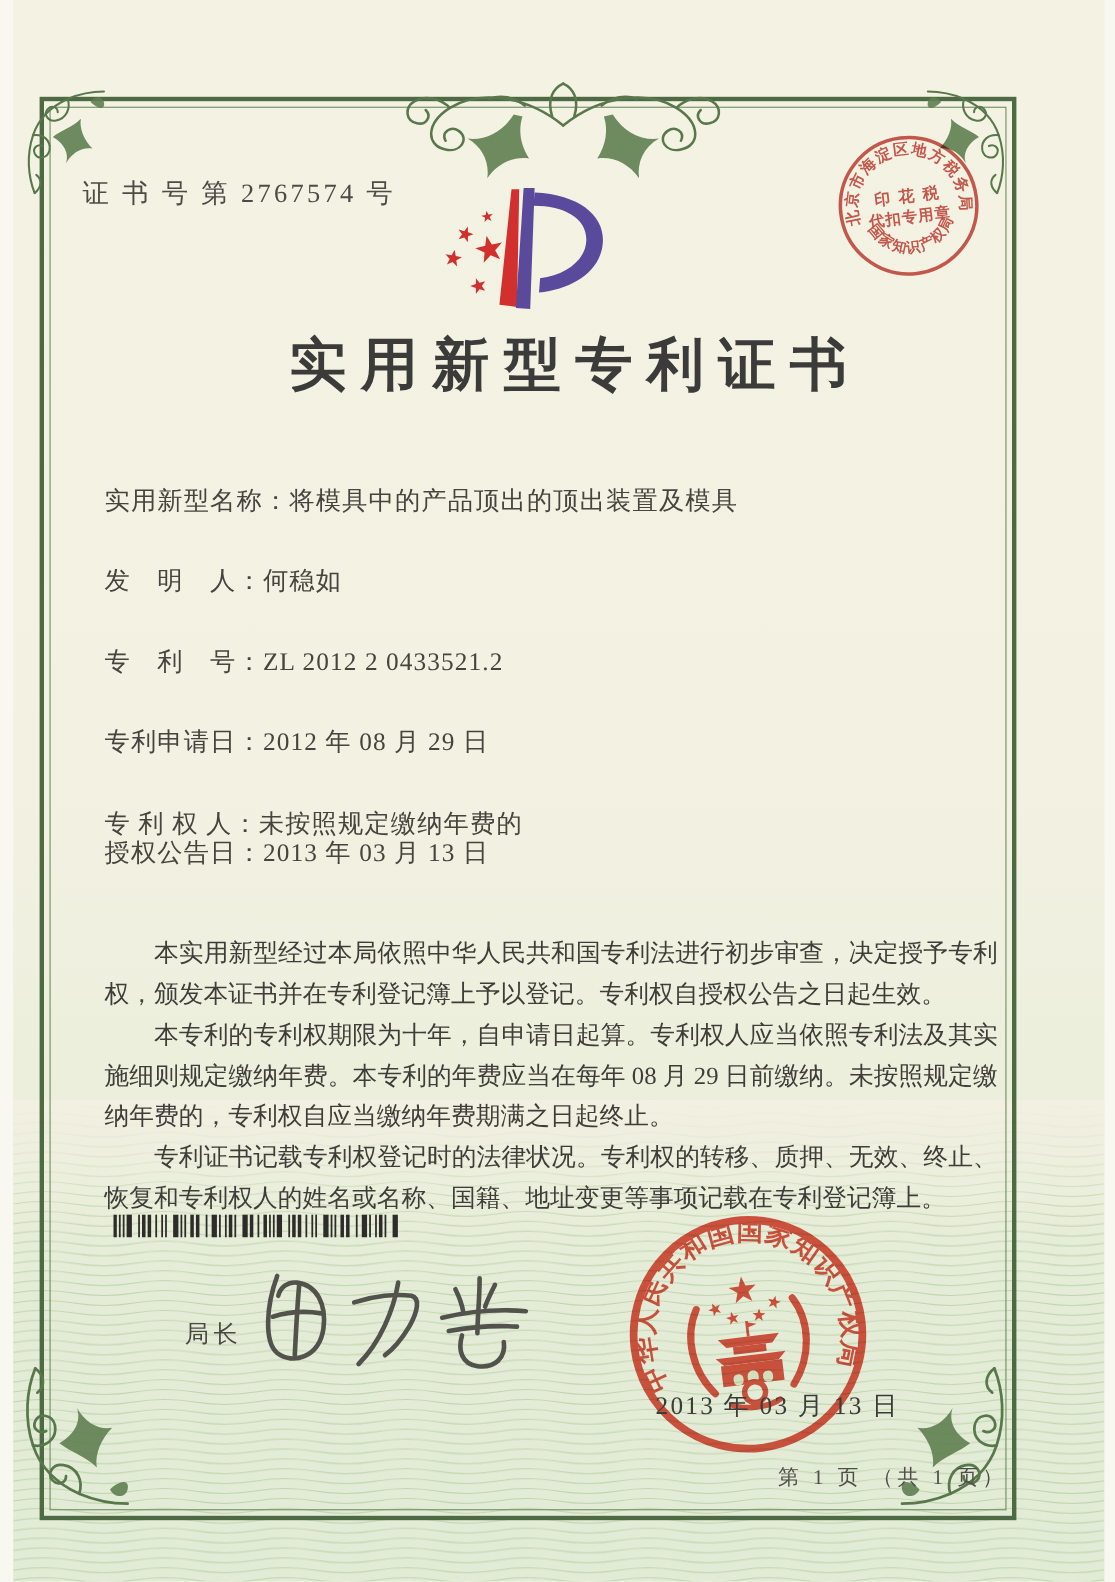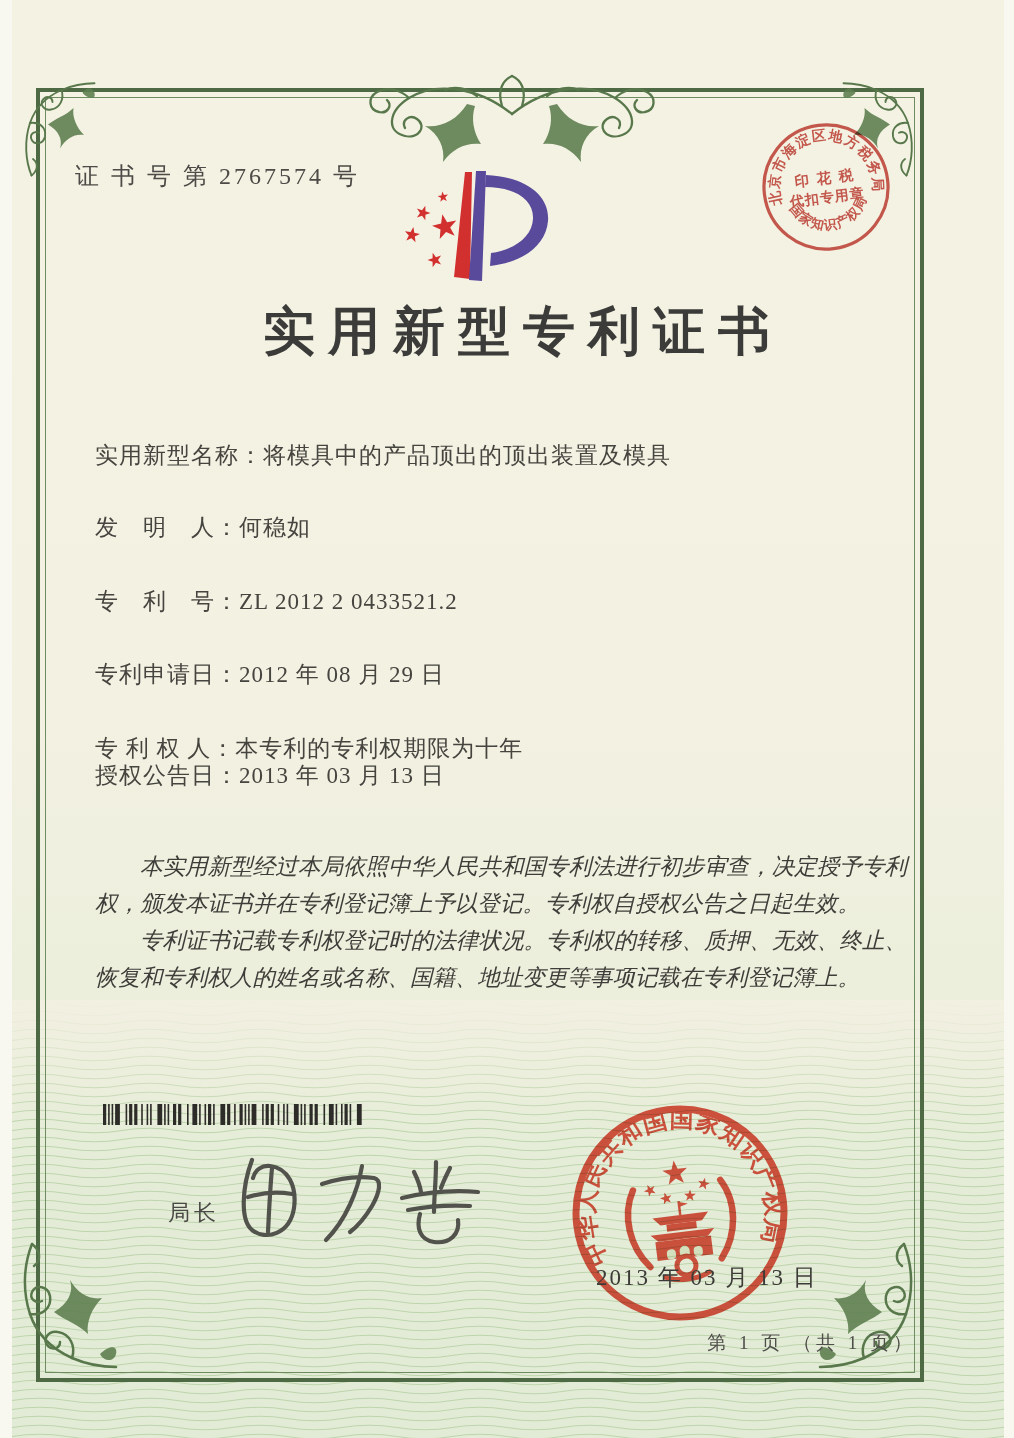--- a/index.html
+++ b/index.html
@@ -17,21 +17,21 @@
   .frame-inner{position:absolute;inset:5px;border:1.5px solid #6f8c60;}
   .orn{position:absolute;}
   .cert-no{position:absolute;left:75px;top:160px;font-size:24px;letter-spacing:3px;color:#4c4b47;}
   .logo{position:absolute;left:398px;top:163px;}
   .title{position:absolute;left:16px;top:297px;width:1014px;text-align:center;
          font-size:52px;font-weight:bold;letter-spacing:13px;color:#3b3b39;}
   .field{position:absolute;left:95px;font-size:23px;color:#45443f;letter-spacing:1px;white-space:nowrap;}
   .f0{top:440px}.f1{top:512px}.f2{top:586px}.f3{top:659px}.f4{top:733px}.f5{top:760px}
   .body-text{position:absolute;left:95px;top:848px;width:812px;font-size:22.5px;
          line-height:37px;color:#3e3d39;text-align:justify;}
-  .body-text p{margin:0;text-indent:2em;font-style:italic;}
+  .body-text p{margin:0;text-indent:2em;}
   .barcode{position:absolute;left:103px;top:1104px;}
   .signer-label{position:absolute;left:168px;top:1198px;font-size:22px;letter-spacing:4px;color:#4a4945;}
   .signature{position:absolute;left:222px;top:1142px;}
   .office-seal{position:absolute;left:568px;top:1101px;width:224px;height:224px;
          mix-blend-mode:multiply;transform:rotate(-7deg);}
   .seal-date{position:absolute;left:596px;top:1262px;width:200px;font-size:23px;
          letter-spacing:2px;color:#3c3b37;white-space:nowrap;}
   .tax-stamp{position:absolute;left:758px;top:119px;width:136px;height:136px;
          mix-blend-mode:multiply;transform:rotate(-7deg);opacity:.95;}
   .footer{position:absolute;left:36px;top:1330px;width:880px;text-align:right;
@@ -106,25 +106,26 @@
     <path d="M78,8 L88,8 L84,118 L71,117 Z" fill="#5a4a9c"></path>
     <path d="M88,12 C130,14 152,34 150,58 C148,84 122,100 92,103 L93,90 C116,87 134,74 135,56 C136,36 116,24 87,24 Z" fill="#5a4a9c"></path>
   </svg>
 
   <div class="title">实用新型专利证书</div>
 
   <div class="field f1"><span>发　明　人：</span><span>何稳如</span></div>
   <div class="field f0"><span>实用新型名称：</span><span>将模具中的产品顶出的顶出装置及模具</span></div>
   <div class="field f2"><span>专　利　号：</span><span>ZL 2012 2 0433521.2</span></div>
   <div class="field f3"><span>专利申请日：</span><span>2012 年 08 月 29 日</span></div>
-  <div class="field f4"><span>专 利 权 人：</span><span>本专利的专利权期限为十年</span></div>
+  <div class="field f4"><span>专 利 权 人：</span><span>未按照规定缴纳年费的</span></div>
   <div class="field f5"><span>授权公告日：</span><span>2013 年 03 月 13 日</span></div>
 
   <div class="body-text">
     <p>本实用新型经过本局依照中华人民共和国专利法进行初步审查，决定授予专利权，颁发本证书并在专利登记簿上予以登记。专利权自授权公告之日起生效。</p>
+    <p>本专利的专利权期限为十年，自申请日起算。专利权人应当依照专利法及其实施细则规定缴纳年费。本专利的年费应当在每年 08 月 29 日前缴纳。未按照规定缴纳年费的，专利权自应当缴纳年费期满之日起终止。</p>
     <p>专利证书记载专利权登记时的法律状况。专利权的转移、质押、无效、终止、恢复和专利权人的姓名或名称、国籍、地址变更等事项记载在专利登记簿上。</p>
   </div>
 
   <svg class="barcode" width="262" height="21">
       <rect x="0.0" y="0" width="3.2" height="21" fill="#2e2c28"></rect>
       <rect x="5.1" y="0" width="1.6" height="21" fill="#2e2c28"></rect>
       <rect x="8.6" y="0" width="1.6" height="21" fill="#2e2c28"></rect>
       <rect x="12.1" y="0" width="4.8" height="21" fill="#2e2c28"></rect>
       <rect x="22.6" y="0" width="1.6" height="21" fill="#2e2c28"></rect>
       <rect x="26.1" y="0" width="3.2" height="21" fill="#2e2c28"></rect>

